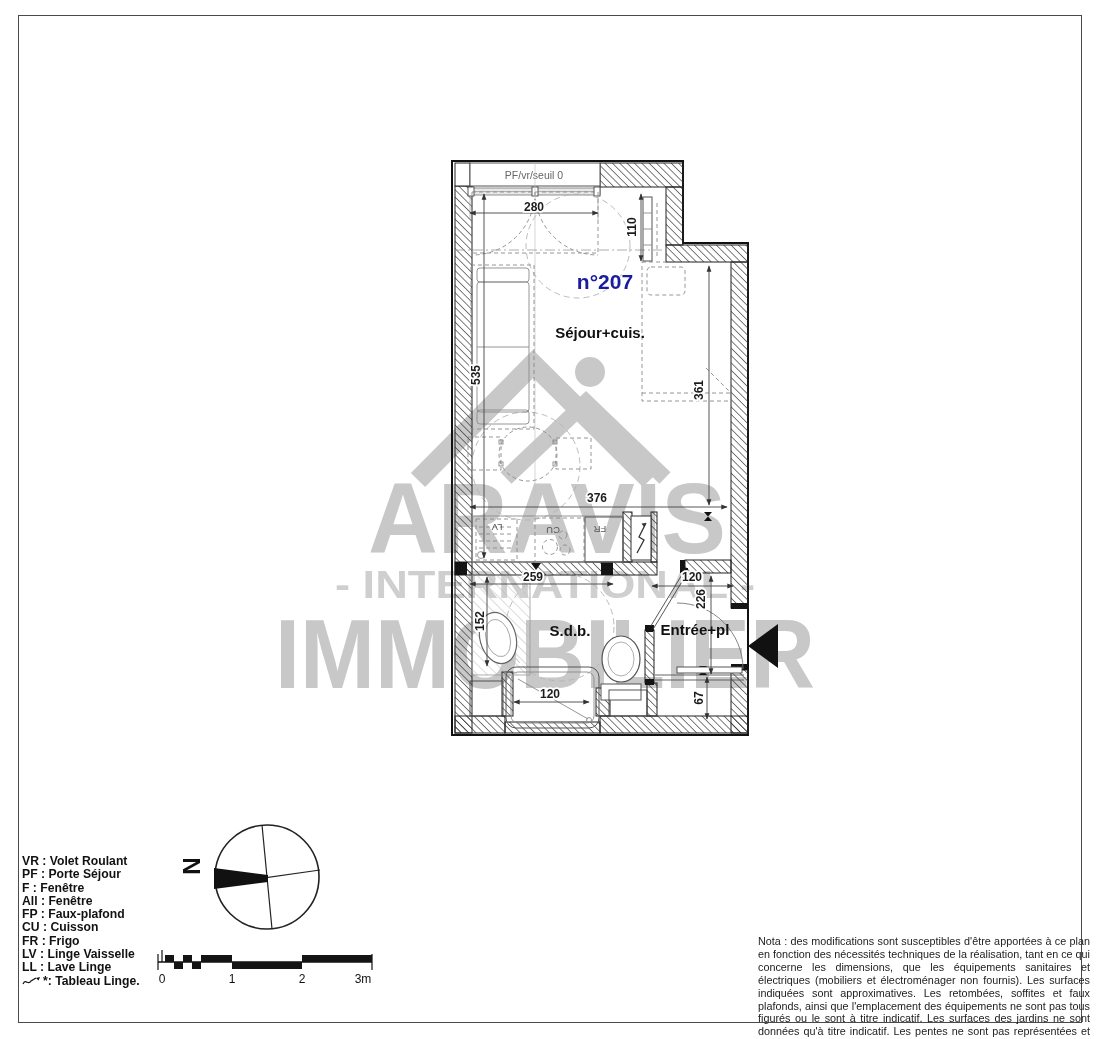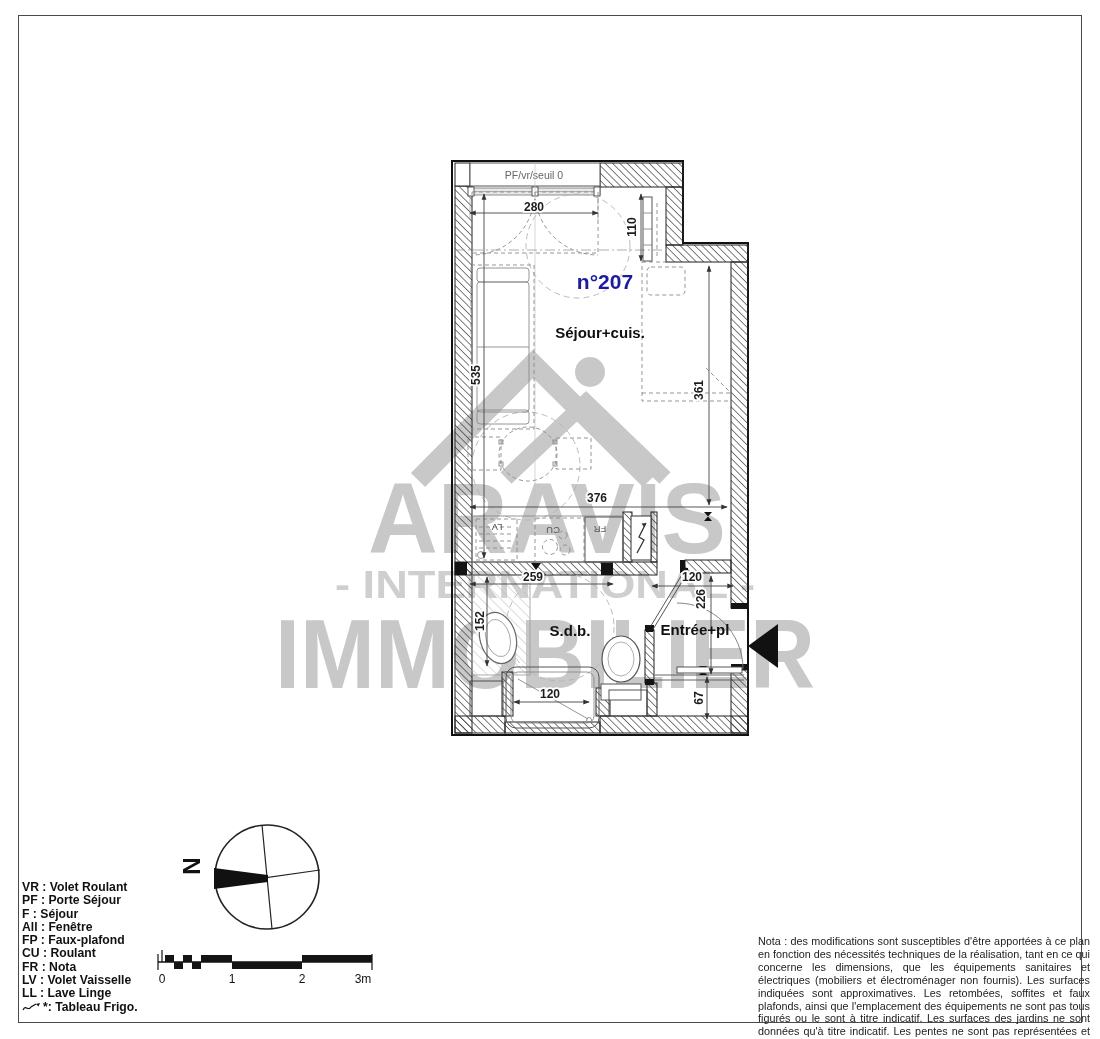--- a/index.html
+++ b/index.html
@@ -22,21 +22,21 @@
        paint-order:stroke;text-anchor:middle;dominant-baseline:middle;}
   .room{font-size:15px;font-weight:bold;fill:#111;text-anchor:middle;}
   .unit{font-size:21px;font-weight:bold;fill:#1b1b9e;text-anchor:middle;}
   .wlab{font-size:10.5px;fill:#666;text-anchor:middle;}
   .applab{font-size:9.5px;fill:#555;text-anchor:middle;}
   .wm{fill:#c8c8c8;font-weight:bold;}
   .wmsub{fill:#cfcfcf;font-weight:bold;}
   .scl{font-size:12px;fill:#111;text-anchor:middle;}
   .north{font-size:24px;font-weight:bold;fill:#111;text-anchor:middle;}
 
-  #legend{position:absolute;left:22px;top:881px;font-size:12.2px;font-weight:bold;
+  #legend{position:absolute;left:22px;top:855px;font-size:12.2px;font-weight:bold;
           color:#111;line-height:13.3px;white-space:nowrap;}
   #legend .leg-row{display:flex;align-items:center;}
   #legend svg{position:static;margin-right:1px;}
   #nota{position:absolute;left:758px;top:935px;width:332px;font-size:10.8px;
         line-height:12.9px;color:#222;text-align:justify;}
 </style>
 </head>
 <body>
 
 <div id="page">
@@ -258,31 +258,31 @@
       <text class="scl" x="162" y="983">0</text>
       <text class="scl" x="232" y="983">1</text>
       <text class="scl" x="302" y="983">2</text>
       <text class="scl" x="363" y="983">3m</text>
     </g>
   </svg>
 
   <div id="legend">
     <div>VR : Volet Roulant</div>
     <div>PF : Porte Séjour</div>
-    <div>F : Séjour</div>
+    <div>F : Fenêtre</div>
     <div>All : Fenêtre</div>
     <div>FP : Faux-plafond</div>
-    <div>CU : Roulant</div>
-    <div>FR : Nota</div>
-    <div>LV : Volet Vaisselle</div>
+    <div>CU : Cuisson</div>
+    <div>FR : Frigo</div>
+    <div>LV : Linge Vaisselle</div>
     <div>LL : Lave Linge</div>
     <div class="leg-row">
       <svg width="20" height="12" viewBox="0 0 20 12">
         <path d="M1,9 C4,3 6,11 9,6 L14,3" stroke="#111" stroke-width="1.2" fill="none"></path>
         <path d="M14,3 l4,-1 -1.5,3.5 z" fill="#111"></path>
       </svg>
       <span>*</span>
-      <span> : Tableau Frigo.</span>
+      <span> : Tableau Linge.</span>
     </div>
   </div>
 
   <div id="nota">Nota : des modifications sont susceptibles d'être apportées à ce plan en fonction des nécessités techniques de la réalisation, tant en ce qui concerne les dimensions, que les équipements sanitaires et électriques (mobiliers et électroménager non fournis). Les surfaces indiquées sont approximatives. Les retombées, soffites et faux plafonds, ainsi que l'emplacement des équipements ne sont pas tous figurés ou le sont à titre indicatif. Les surfaces des jardins ne sont données qu'à titre indicatif. Les pentes ne sont pas représentées et seront adaptées en fonction du terrain naturel.</div>
 </div>
 
 </body></html>

